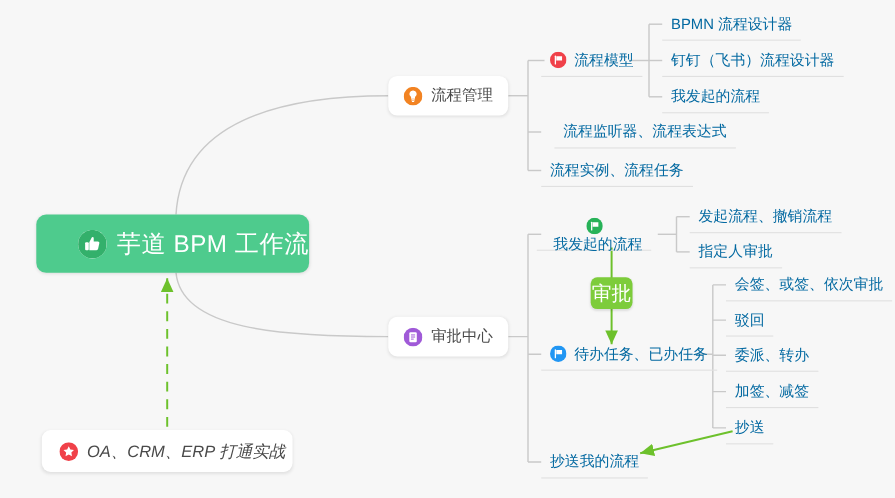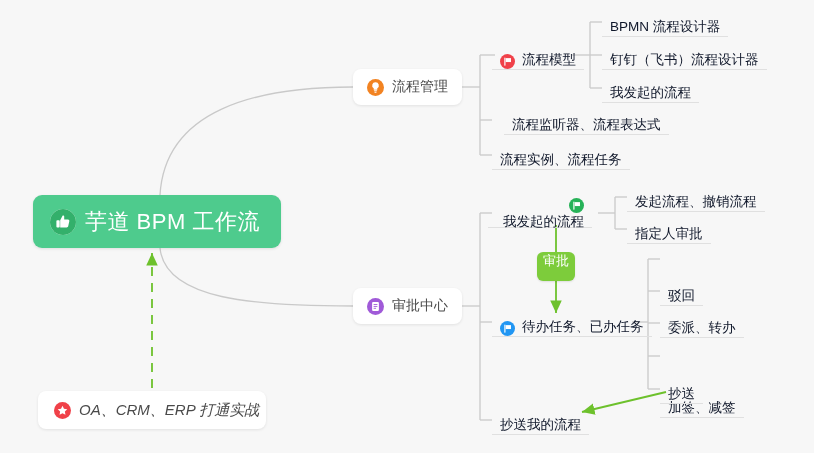--- a/index.html
+++ b/index.html
@@ -34,20 +34,21 @@
     top: 195px;
     width: 248px;
     height: 53px;
     background: #4ECB8D;
     border-radius: 9px;
     box-shadow: 0 1px 3px rgba(0,0,0,0.10);
     display: flex;
     align-items: center;
     padding-left: 17px;
     box-sizing: border-box;
+    justify-content: flex-end;
   }
   .root-label {
     color: #ffffff;
     font-size: 22px;
     letter-spacing: 0.5px;
     margin-left: 9px;
     white-space: nowrap;
   }
   
   .pill {
@@ -71,24 +72,24 @@
   #node-approval-center { left: 353px; top: 288px; width: 109px; text-align: center; }
   #node-integration {
     left: 38px; top: 391px; width: 228px; height: 38px;
     padding: 0 16px;
   }
   #node-integration .pill-label { font-size: 15px; font-style: italic; }
   
   .tnode {
     position: absolute;
     display: flex;
-    align-items: flex-end;
+    align-items: center;
     white-space: nowrap;
     font-size: 13.5px;
-    color: #0f172a;
+    color: #0369a1;
     height: 30px;
     padding: 0 8px 0 8px;
     box-sizing: border-box;
     border-bottom: 1px solid #e0e0e0;
   }
   .tnode .t-label { margin-left: 0; }
   .tnode.has-icon .t-label { margin-left: 7px; }
 
   
   .ic {
@@ -101,22 +102,23 @@
   .ic-18 { width: 17px; height: 17px; }
   .ic-26 { width: 26px; height: 26px; }
   .ic svg { position: absolute; left: 0; top: 0; width: 100%; height: 100%; }
 
   
   .tag-box {
     position: absolute;
     background: #7DCC3B;
     border-radius: 6px;
     color: #ffffff;
-    font-size: 13px;
+    font-size: 18px;
     display: flex;
+    align-items: center;
     justify-content: center;
     box-shadow: 0 1px 2px rgba(0,0,0,0.10);
   }
   #tag-approval { left: 537px; top: 252px; width: 38px; height: 29px; }
 </style>
 </head>
 <body>
 
 <div id="canvas">
 
@@ -273,30 +275,33 @@
   </div>
 
   <div class="tnode" style="left:627px; top:182px;">
     <span class="t-label">发起流程、撤销流程</span>
   </div>
 
   <div class="tnode" style="left:627px; top:214px;">
     <span class="t-label">指定人审批</span>
   </div>
 
+  <div class="tnode" style="left:660px; top:244px;">
+    <span class="t-label">会签、或签、依次审批</span>
+  </div>
 
   <div class="tnode" style="left:660px; top:276px;">
     <span class="t-label">驳回</span>
   </div>
 
   <div class="tnode" style="left:660px; top:308px;">
     <span class="t-label">委派、转办</span>
   </div>
 
-  <div class="tnode" style="left:660px; top:341px;margin-top:47px;">
+  <div class="tnode" style="left:660px; top:341px;">
     <span class="t-label">加签、减签</span>
   </div>
 
   <div class="tnode" style="left:660px; top:374px;">
     <span class="t-label">抄送</span>
   </div>
 
   <div class="tag-box" id="tag-approval">
     <span>审批</span>
   </div>

